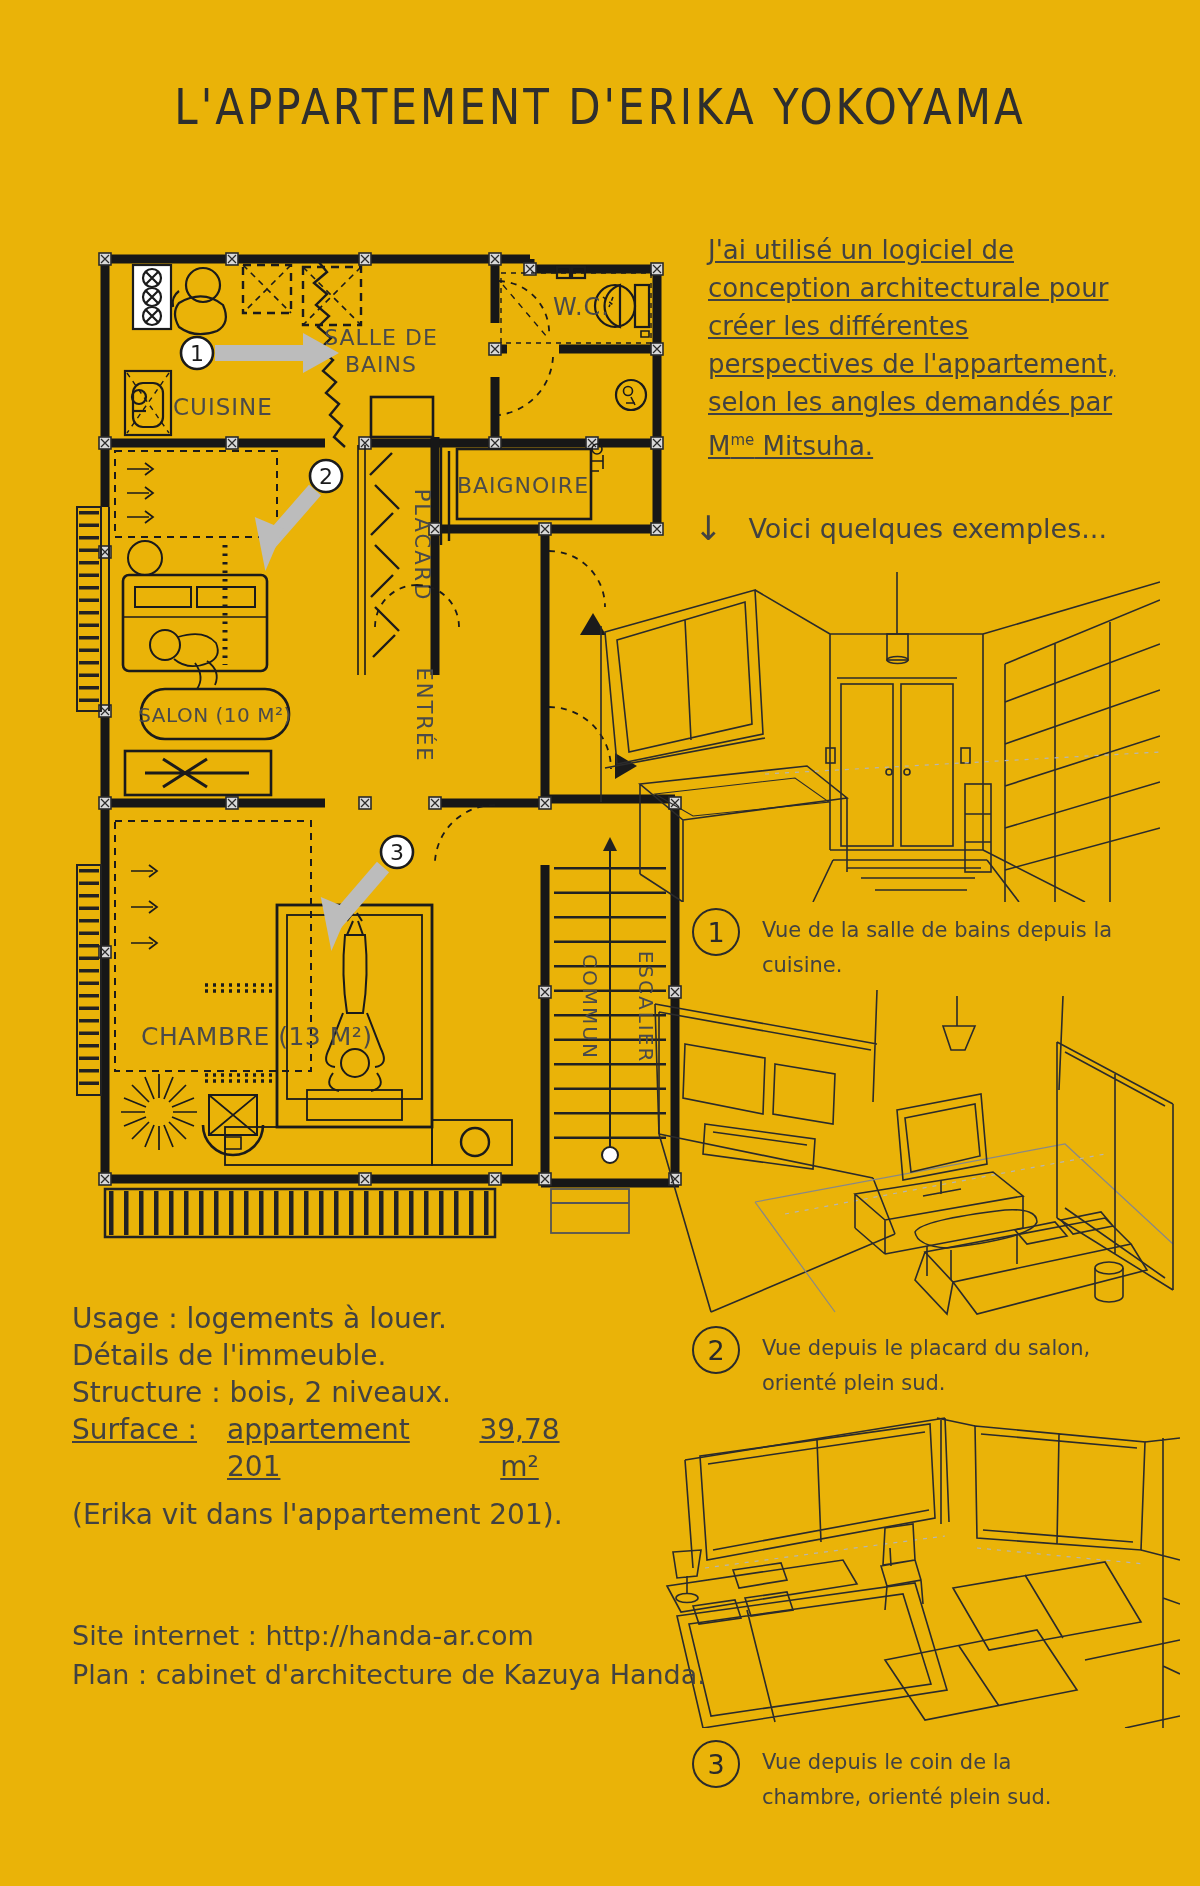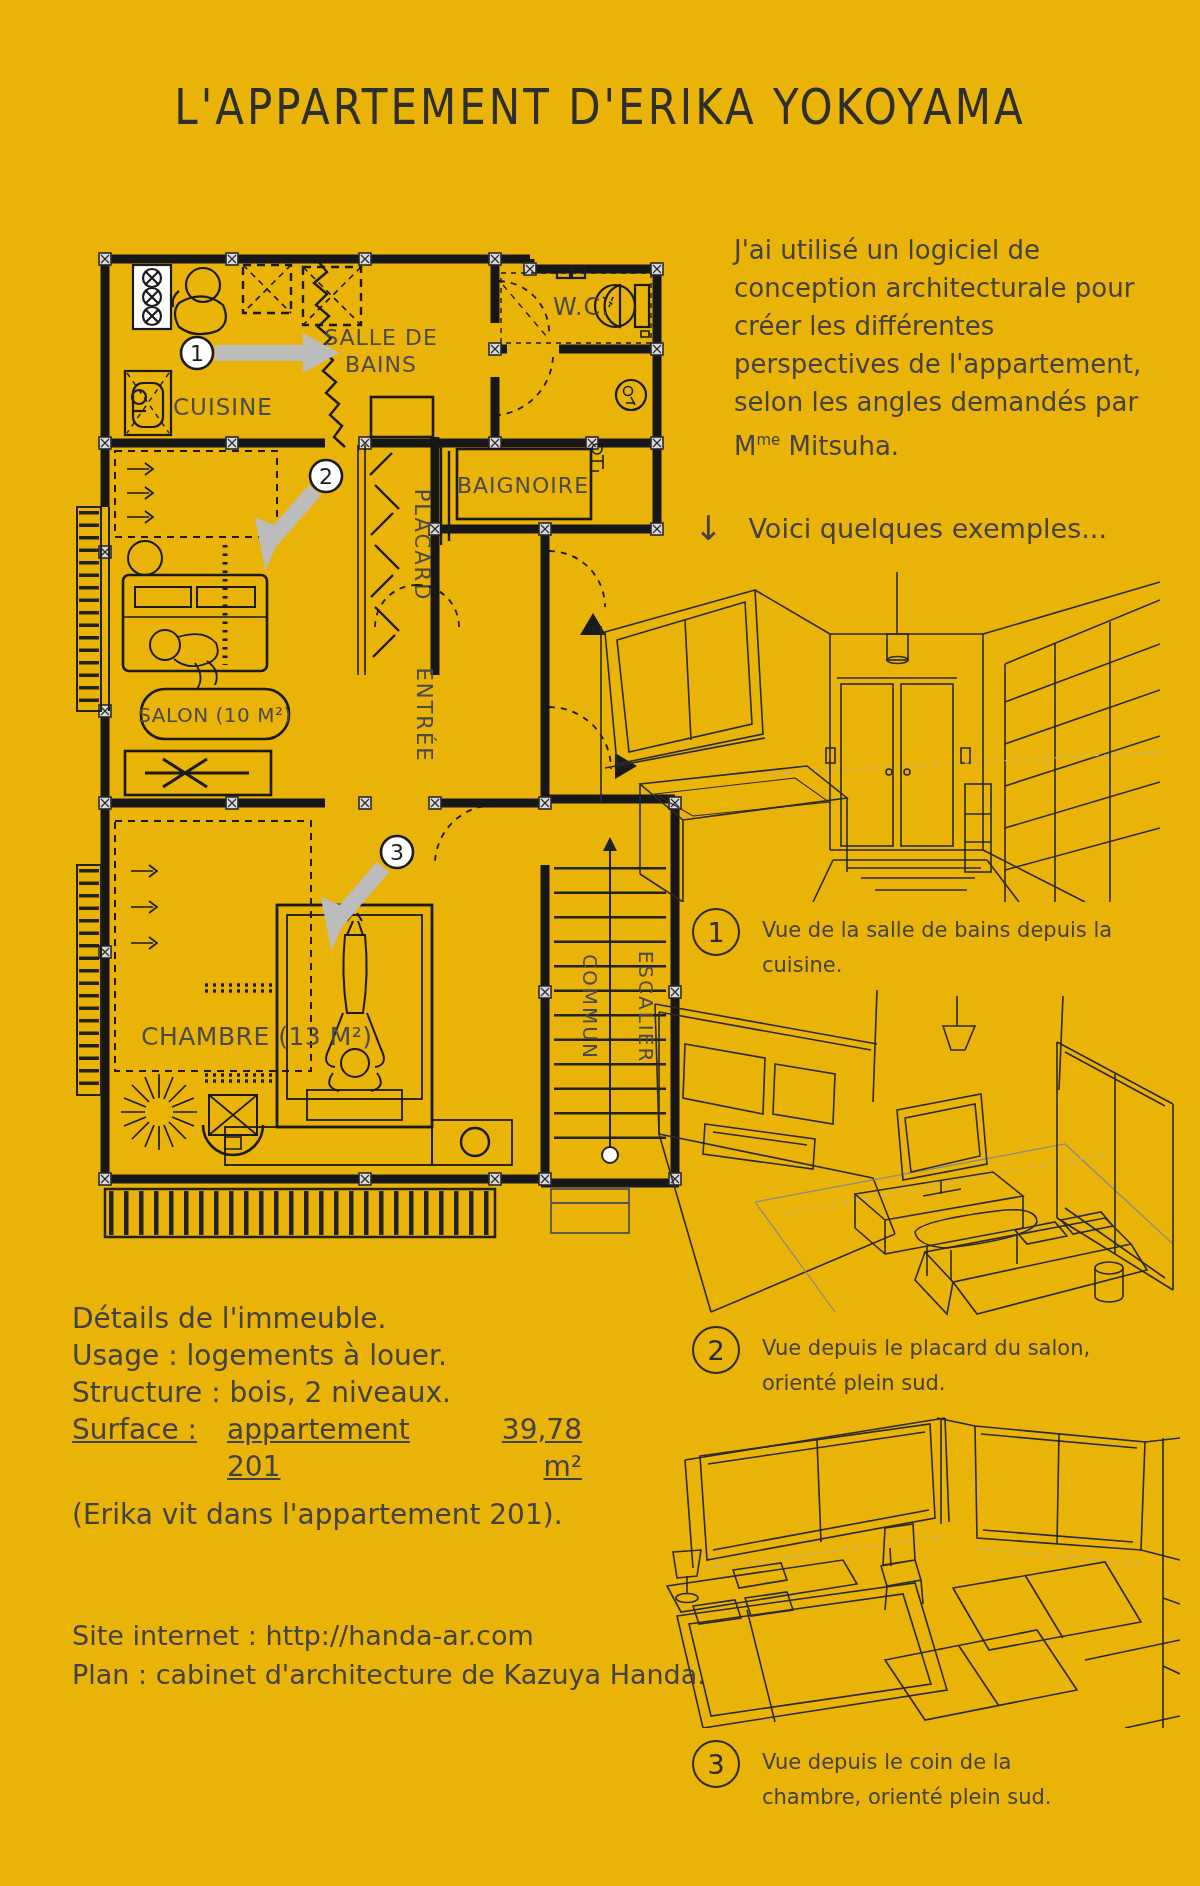--- a/index.html
+++ b/index.html
@@ -1,34 +1,34 @@
 <!DOCTYPE html>
 <html><head>
 <meta charset="utf-8">
 <style>
   html,body{margin:0;padding:0;background:#fff;}
   .page{position:relative;width:1200px;height:1886px;background:#eab308;overflow:hidden;
         font-family:"DejaVu Sans",sans-serif;color:#3c3c3c;}
   .title{position:absolute;left:0;top:78px;width:1200px;text-align:center;
          font-size:42px;letter-spacing:3px;color:#2e2e2e;font-weight:400;
          transform:scaleY(1.18);transform-origin:top center;white-space:nowrap;}
-  .intro{position:absolute;left:734px;top:231px;width:432px;font-size:26px;
-         line-height:38px;color:#424242;}
+  .intro{position:absolute;left:708px;top:231px;width:432px;font-size:26px;
+         line-height:38px;color:#424242;text-decoration:underline;}
   .intro sup{font-size:15px;}
   .examples{position:absolute;left:694px;top:508px;width:440px;font-size:27px;color:#424242;
             display:flex;align-items:center;gap:26px;}
   .examples .arr{font-size:34px;}
   svg{position:absolute;}
   .caption{position:absolute;display:flex;gap:22px;color:#424242;}
   .capnum{flex:0 0 auto;width:44px;height:44px;border:2.5px solid #2b2b2b;border-radius:50%;
           display:flex;align-items:center;justify-content:center;font-size:27px;color:#2b2b2b;}
   .captext{font-size:21px;line-height:35px;padding-top:5px;}
   .details{position:absolute;left:72px;top:1300px;width:520px;font-size:28px;line-height:37px;color:#424242;}
   .surfrow{display:grid;grid-template-columns:155px 230px 1fr;text-decoration:underline;}
-  .surfrow .val{text-align:right;padding-right:10px;}
+  .surfrow .val{text-align:center;padding-right:10px;}
   .note{position:absolute;left:72px;top:1498px;font-size:28px;color:#424242;}
   .credits{position:absolute;left:72px;top:1616px;font-size:27px;line-height:39px;color:#424242;}
   
   .rm{font-family:"DejaVu Sans",sans-serif;fill:#4a4a4a;}
 </style>
 </head>
 <body>
 
 <div class="page">
 
@@ -372,22 +372,22 @@
   </svg>
   <div class="caption" style="left:692px;top:1740px;width:470px">
     <div class="capnum">3</div>
     <div class="captext">
       <div>Vue depuis le coin de la</div>
       <div>chambre, orienté plein sud.</div>
     </div>
   </div>
 
   <div class="details">
+    <div>Usage : logements à louer.</div>
     <div>Détails de l'immeuble.</div>
-    <div>Usage : logements à louer.</div>
     <div>Structure : bois, 2 niveaux.</div>
     <div class="surfrow">
       <span>Surface :</span>
       <span>appartement 201</span>
       <span class="val">39,78 m²</span>
     </div>
   </div>
   <div class="note">(Erika vit dans l'appartement 201).</div>
 
   <div class="credits">

